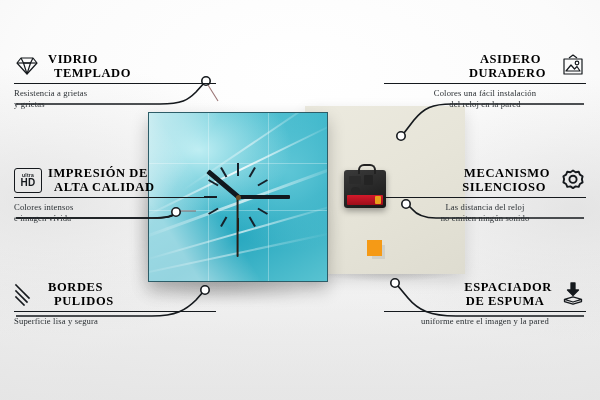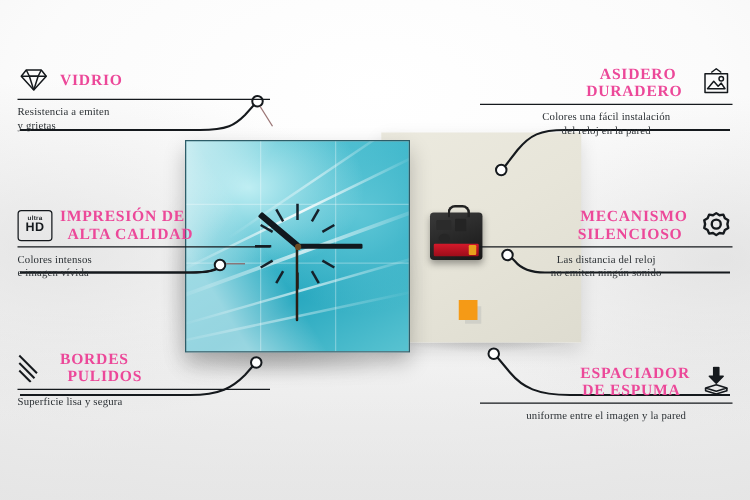--- a/index.html
+++ b/index.html
@@ -78,38 +78,38 @@
   .foam{position:absolute;left:367px;top:240px;width:15px;height:16px;
     background:#f59a16;box-shadow:4px 4px 0 -1px rgba(205,205,198,.85);}
 
   
   .feat{position:absolute;width:210px;}
   .feat.left{text-align:left;}
   .feat.right{text-align:center;}
   .ftitle{display:flex;align-items:center;gap:8px;}
   .feat.right .ftitle{flex-direction:row;justify-content:flex-end;}
   .ftxt{font-family:"Liberation Serif",serif;font-weight:700;
-    font-size:12.5px;line-height:14px;letter-spacing:.6px;color:#ec4899;
+    font-size:12.5px;line-height:14px;letter-spacing:.6px;color:#000000;
     text-transform:uppercase;}
   .ftxt .l2{display:block;}
   .feat.left .ftxt .l2{padding-left:6px;}
   .feat.right .ftxt .l2{padding-right:6px;}
   .rule{height:1.4px;background:#15191d;margin:3px 0 4px 0;}
   .fdesc{font-family:"Liberation Serif",serif;font-size:8.6px;line-height:10.6px;
     color:#2a2f33;letter-spacing:.15px;}
   .ico{flex:0 0 auto;width:26px;height:24px;}
   .ico svg{display:block;width:26px;height:24px;}
 
   
   #f-vidrio   {left:14px;  top:52px;  width:202px;}
   #f-hd       {left:14px;  top:166px; width:202px;}
   #f-bordes   {left:14px;  top:280px; width:202px;}
   #f-asidero  {left:384px; top:52px;  width:202px;}
   #f-mecan    {left:384px; top:166px; width:202px;}
-  #f-espac    {left:384px; top:280px; width:202px;margin-top:11px;}
+  #f-espac    {left:384px; top:280px; width:202px;}
 
   #lines{position:absolute;inset:0;pointer-events:none;}
   .hd-badge{width:26px;height:23px;border:1.6px solid #15191d;border-radius:3px;
     display:flex;flex-direction:column;align-items:center;justify-content:center;line-height:1;}
   .hd-badge .u{font-size:5px;font-weight:700;letter-spacing:.2px;color:#15191d;font-family:"Liberation Sans",sans-serif;}
   .hd-badge .h{font-size:10px;font-weight:700;letter-spacing:.3px;color:#15191d;font-family:"Liberation Sans",sans-serif;margin-top:.5px;}
 </style>
 </head>
 <body>
 
@@ -222,25 +222,26 @@
           <path d="M3,9 L7,4 H19 L23,9 L13,20 Z"></path>
               <path d="M3,9 H23"></path>
               <path d="M7,4 L9.5,9 L13,20"></path>
               <path d="M19,4 L16.5,9 L13,20"></path>
               <path d="M9.5,9 H16.5"></path>
         </g>
           </svg>
       </span>
       <span class="ftxt">
         <span>VIDRIO</span>
-      </span>
-    </div>
-    <div class="rule"></div>
-    <div class="fdesc">
-      <div>Resistencia a emiten</div>
+        <span class="l2">TEMPLADO</span>
+      </span>
+    </div>
+    <div class="rule"></div>
+    <div class="fdesc">
+      <div>Resistencia a grietas</div>
       <div>y grietas</div>
     </div>
   </div>
 
   <div class="feat left" id="f-hd">
     <div class="ftitle">
       <span class="ico">
         <span class="hd-badge">
           <span class="u">ultra</span>
           <span class="h">HD</span>

